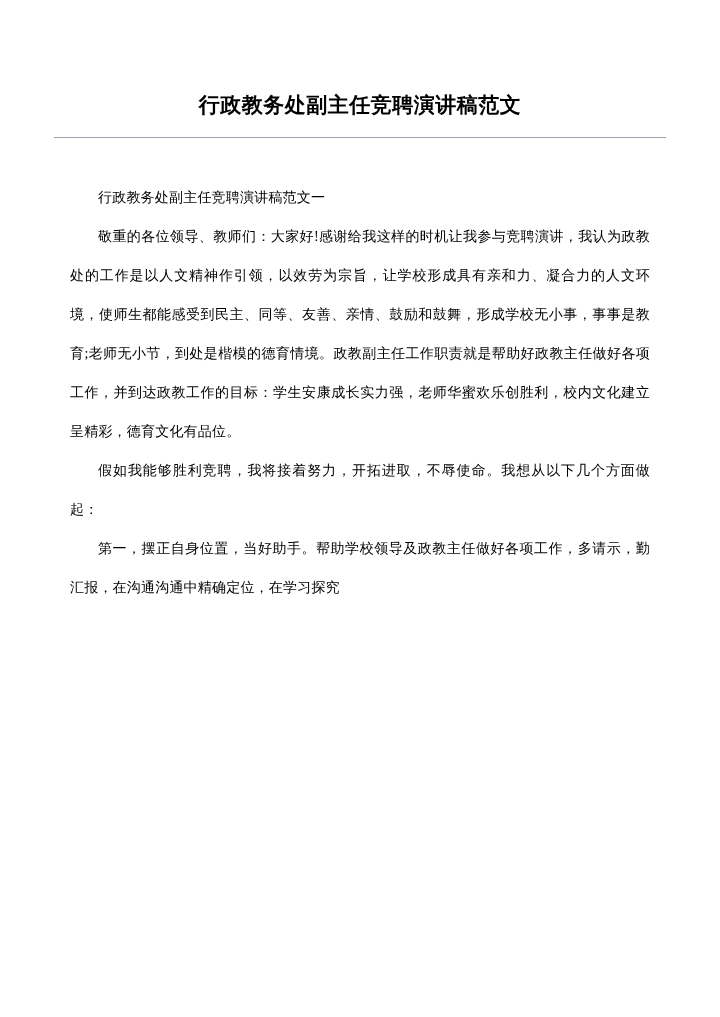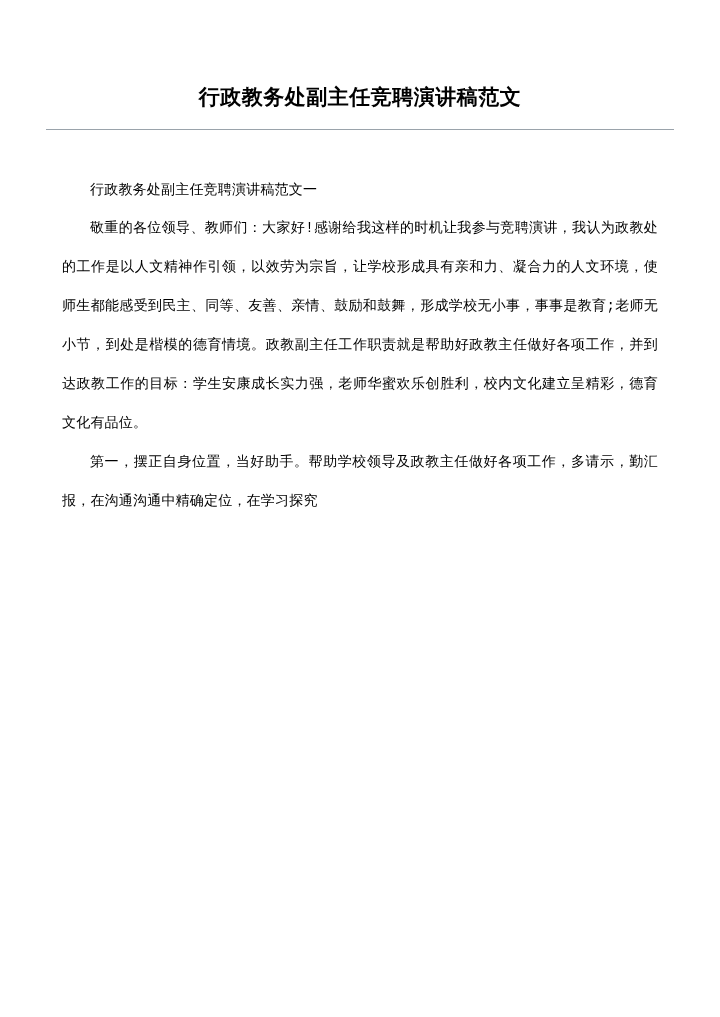--- a/index.html
+++ b/index.html
@@ -12,21 +12,21 @@
     height: 1017px;
     font-family: "Liberation Serif", "DejaVu Serif", serif;
     color: #000000;
     overflow: hidden;
   }
   .page {
     position: relative;
     width: 720px;
     height: 797px;
     box-sizing: border-box;
-    padding: 0;
+    padding: 8px;
     background: #ffffff;
   }
   .doc-title {
     margin: 0;
     padding: 84px 60px 0 60px;
     text-align: center;
     font-size: 21px;
     font-weight: bold;
     letter-spacing: 0.5px;
     line-height: 1.3;
@@ -45,34 +45,34 @@
     font-size: 14px;
     line-height: 39px;
     text-align: justify;
     text-justify: inter-ideograph;
     text-indent: 2em;
     letter-spacing: 0.2px;
     color: #000;
   }
   p.para + p.para {
     margin-top: 0;
-    font-family: Liberation Mono, monospace;
   }
   p.para.first {
     text-indent: 2em;
   }
 </style>
 </head>
 <body>
 
 <div class="page">
 
   <h1 class="doc-title">行政教务处副主任竞聘演讲稿范文</h1>
 
   <div class="title-rule" style="background: rgb(154, 163, 171);"></div>
 
   <div class="body-wrap">
     <p class="para first">行政教务处副主任竞聘演讲稿范文一</p>
     <p class="para">敬重的各位领导、教师们：大家好!感谢给我这样的时机让我参与竞聘演讲，我认为政教处的工作是以人文精神作引领，以效劳为宗旨，让学校形成具有亲和力、凝合力的人文环境，使师生都能感受到民主、同等、友善、亲情、鼓励和鼓舞，形成学校无小事，事事是教育;老师无小节，到处是楷模的德育情境。政教副主任工作职责就是帮助好政教主任做好各项工作，并到达政教工作的目标：学生安康成长实力强，老师华蜜欢乐创胜利，校内文化建立呈精彩，德育文化有品位。</p>
+    <p class="para">假如我能够胜利竞聘，我将接着努力，开拓进取，不辱使命。我想从以下几个方面做起：</p>
     <p class="para">第一，摆正自身位置，当好助手。帮助学校领导及政教主任做好各项工作，多请示，勤汇报，在沟通沟通中精确定位，在学习探究</p>
   </div>
 
 </div>
 
 </body></html>

